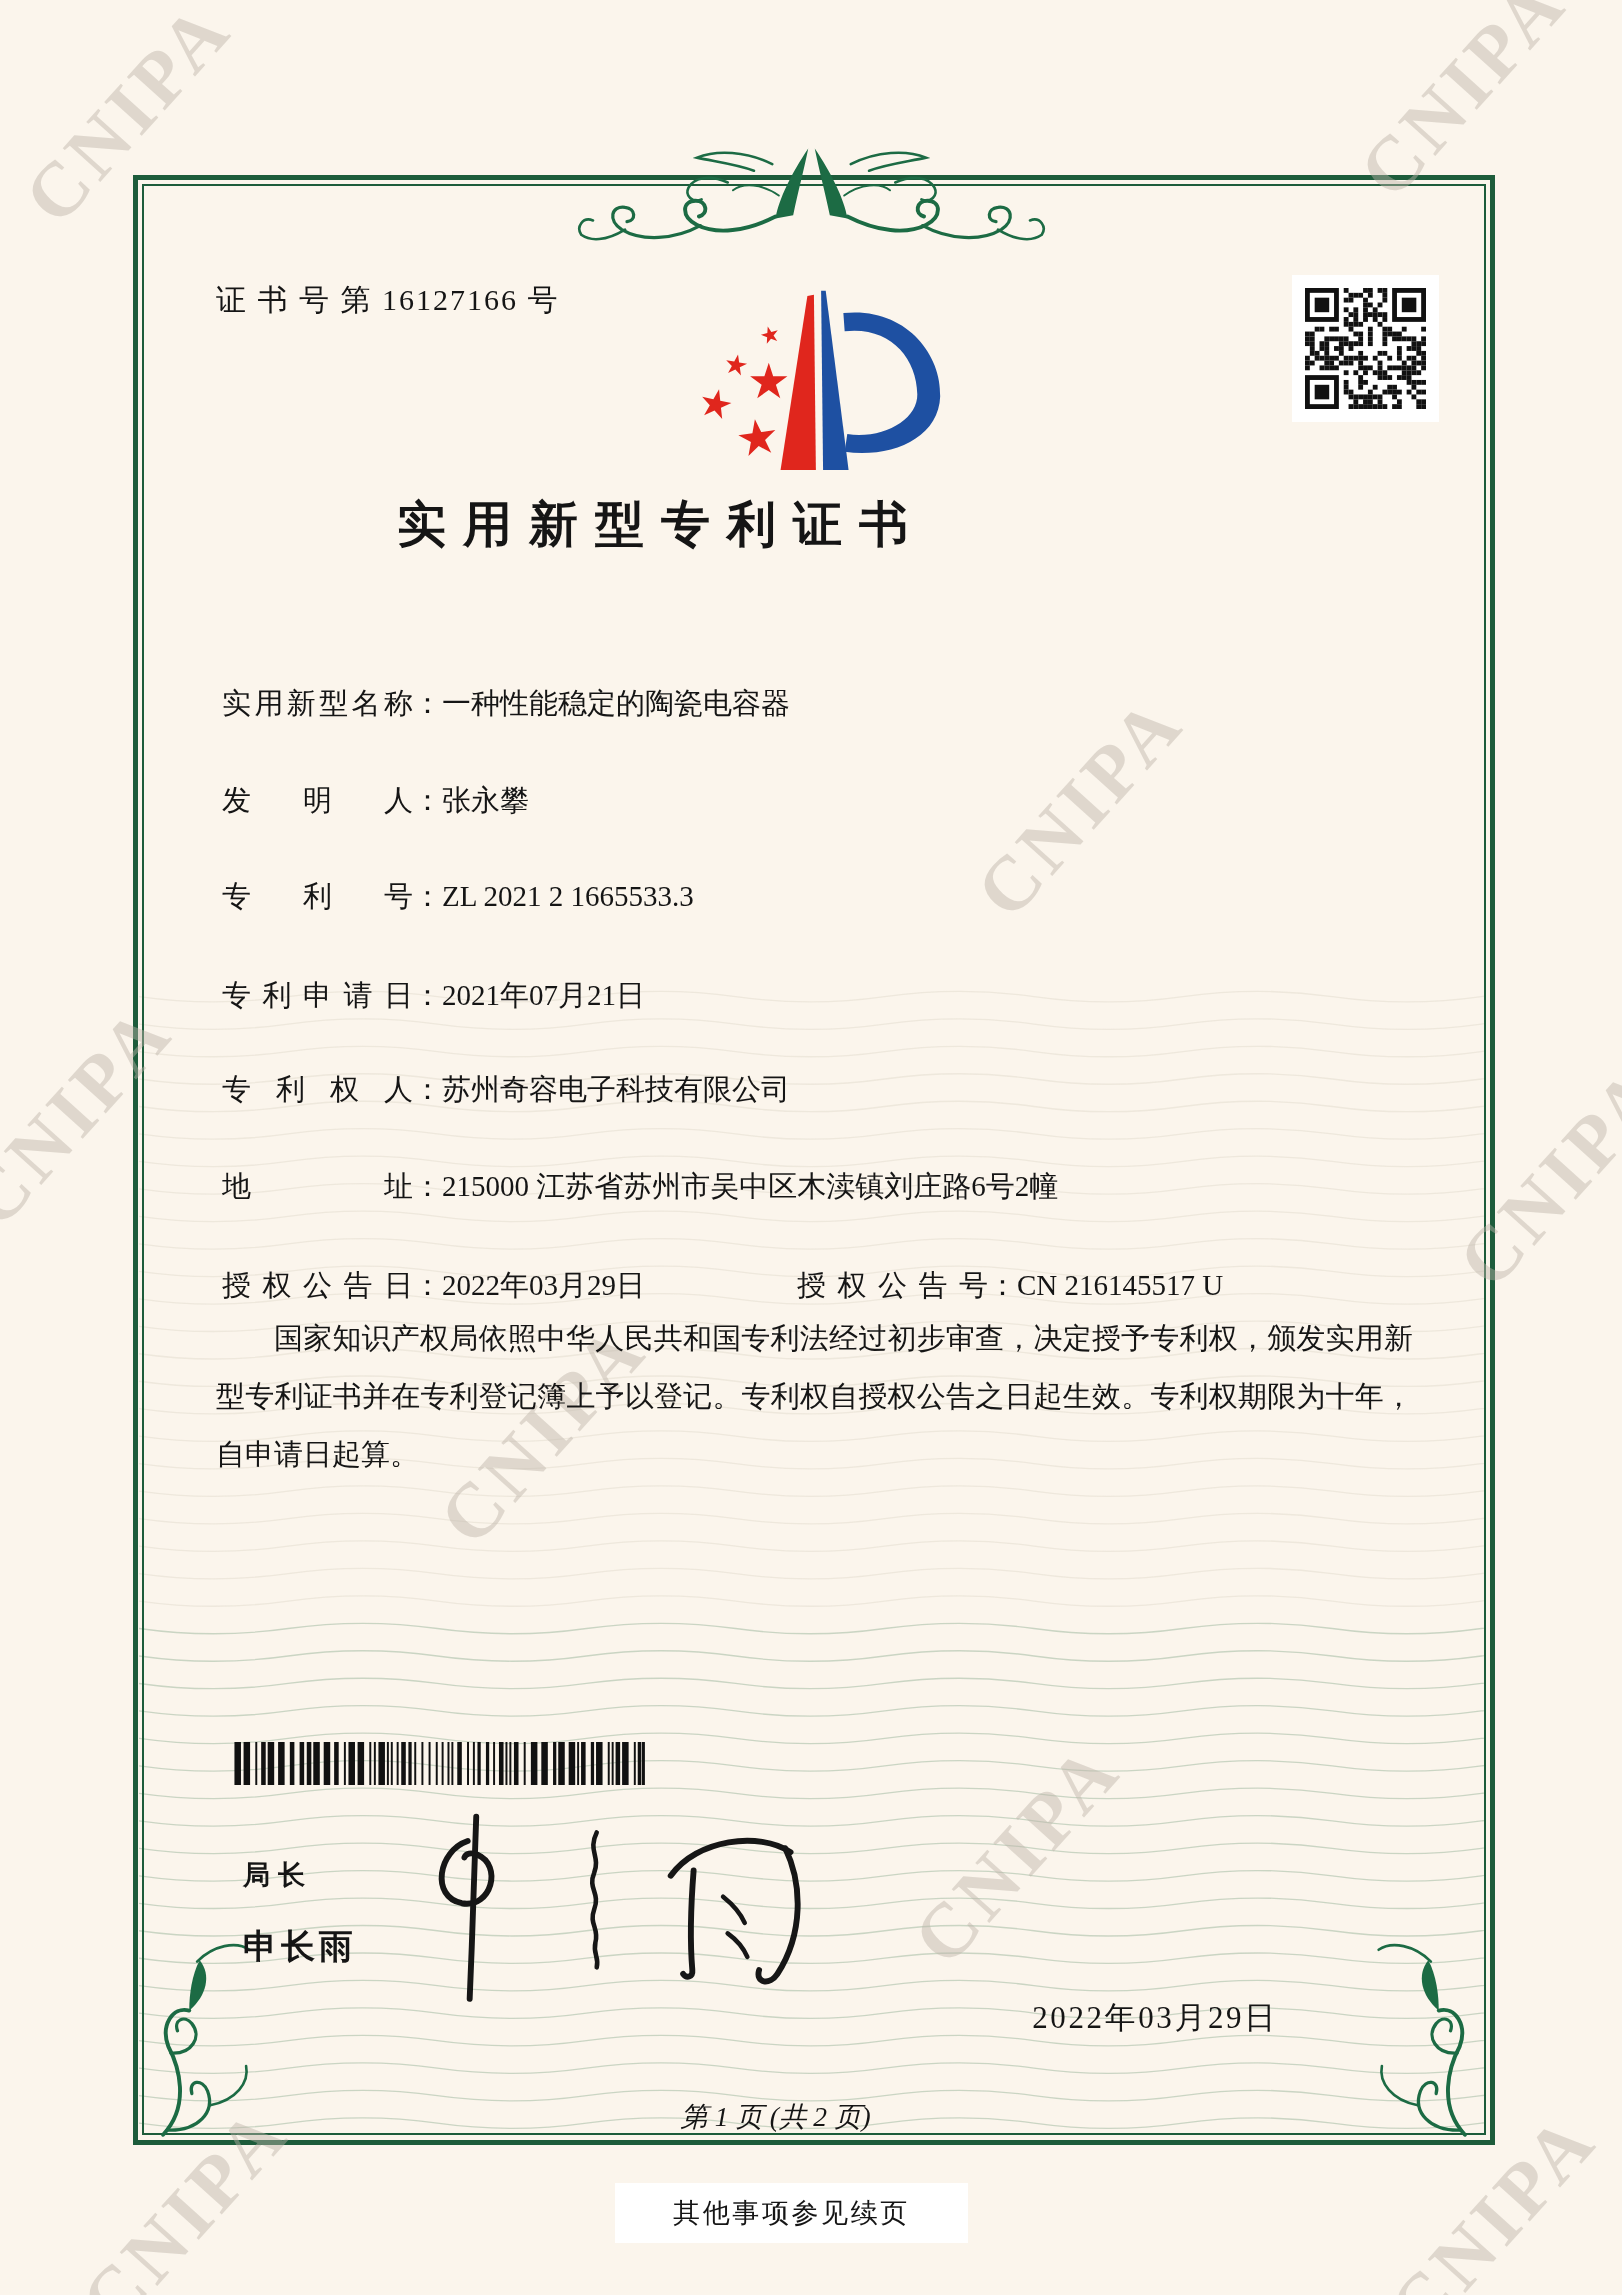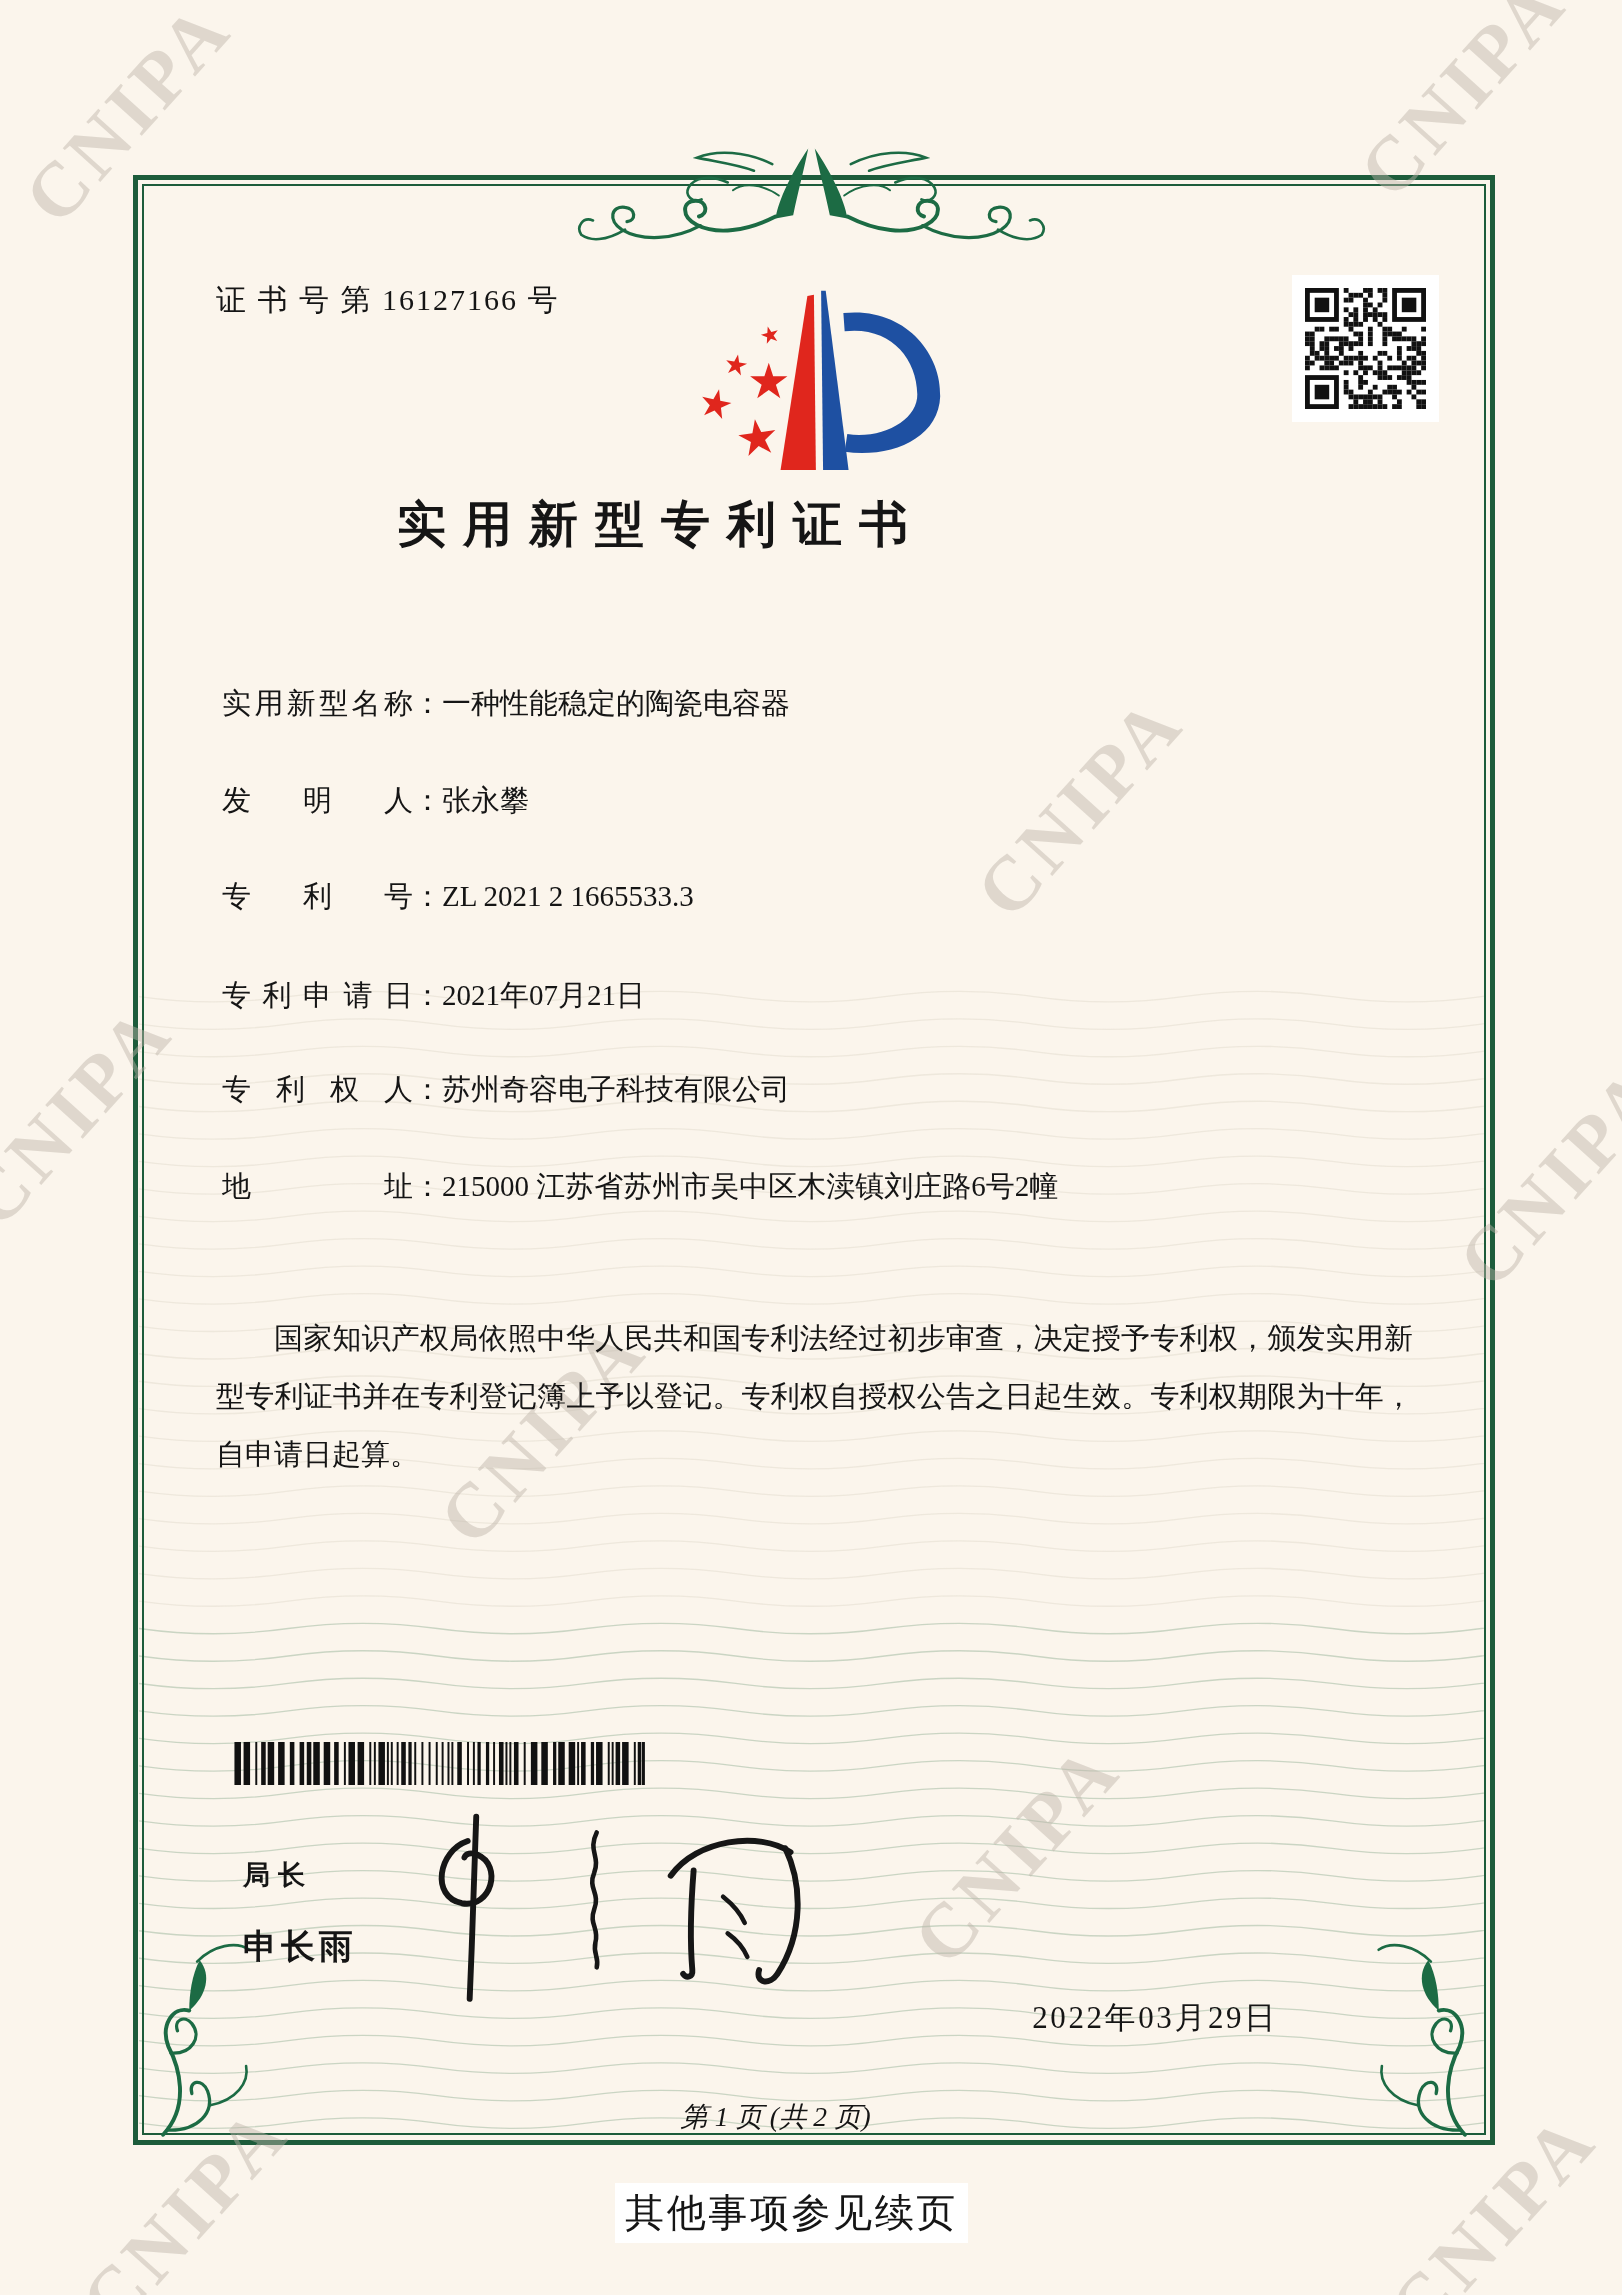--- a/index.html
+++ b/index.html
@@ -44,21 +44,21 @@
     letter-spacing:7.9px;font-family:"Liberation Sans","DejaVu Sans",sans-serif;z-index:3;}
   .signer-name{position:absolute;left:243px;top:1924px;font-size:34px;font-weight:700;
     letter-spacing:3.9px;font-family:Liberation Sans, sans-serif;z-index:3;}
   .signature{position:absolute;left:340px;top:1805px;z-index:3;}
   .issue-date{position:absolute;left:929px;top:1997px;width:452px;text-align:center;
     font-size:31px;letter-spacing:2.6px;z-index:3;}
   .page-note{position:absolute;left:0;top:2099px;width:1551px;text-align:center;
     font-size:27.5px;z-index:3;font-style:italic;}
   .cont-strip{position:absolute;left:615px;top:2183px;width:353px;height:60px;
     background:#ffffff;z-index:3;display:flex;align-items:center;justify-content:center;}
-  .cont-strip span{font-size:39px;letter-spacing:2.6px;}
+  .cont-strip span{font-size:27px;letter-spacing:2.6px;}
   .waves{position:absolute;left:139px;top:982px;z-index:0;}
 </style>
 </head>
 <body>
 
 <div class="page">
 
   <span class="wm" style="left:128px;top:113px">CNIPA</span>
   <span class="wm" style="left:1463px;top:87px">CNIPA</span>
   <span class="wm" style="left:1080px;top:807px">CNIPA</span>
@@ -412,20 +412,26 @@
   </div>
   <div class="field-row" style="top:976px">
     <span class="flabel">专利申请日</span><span>：</span><span>2021年07月21日</span>
   </div>
   <div class="field-row" style="top:1070px">
     <span class="flabel">专利权人</span><span>：</span><span>苏州奇容电子科技有限公司</span>
   </div>
   <div class="field-row" style="top:1167px">
     <span class="flabel">地址</span><span>：</span><span>215000 江苏省苏州市吴中区木渎镇刘庄路6号2幢</span>
   </div>
+  <div class="field-row" style="top:1266px">
+    <span class="flabel">授权公告日</span><span>：</span><span>2022年03月29日</span>
+    <span class="grant-second">
+      <span class="flabel">授权公告号</span><span>：</span><span>CN 216145517 U</span>
+    </span>
+  </div>
 
   <div class="paras">
     <p>国家知识产权局依照中华人民共和国专利法经过初步审查，决定授予专利权，颁发实用新型专利证书并在专利登记簿上予以登记。专利权自授权公告之日起生效。专利权期限为十年，自申请日起算。</p>
   </div>
 
   <svg id="barcode" class="barcode" width="416" height="43" viewBox="0 0 635 66">
       <rect x="2" y="0" width="10" height="66" fill="#111"></rect>
       <rect x="16" y="0" width="10" height="66" fill="#111"></rect>
       <rect x="34" y="0" width="3" height="66" fill="#111"></rect>
       <rect x="43" y="0" width="7" height="66" fill="#111"></rect>

